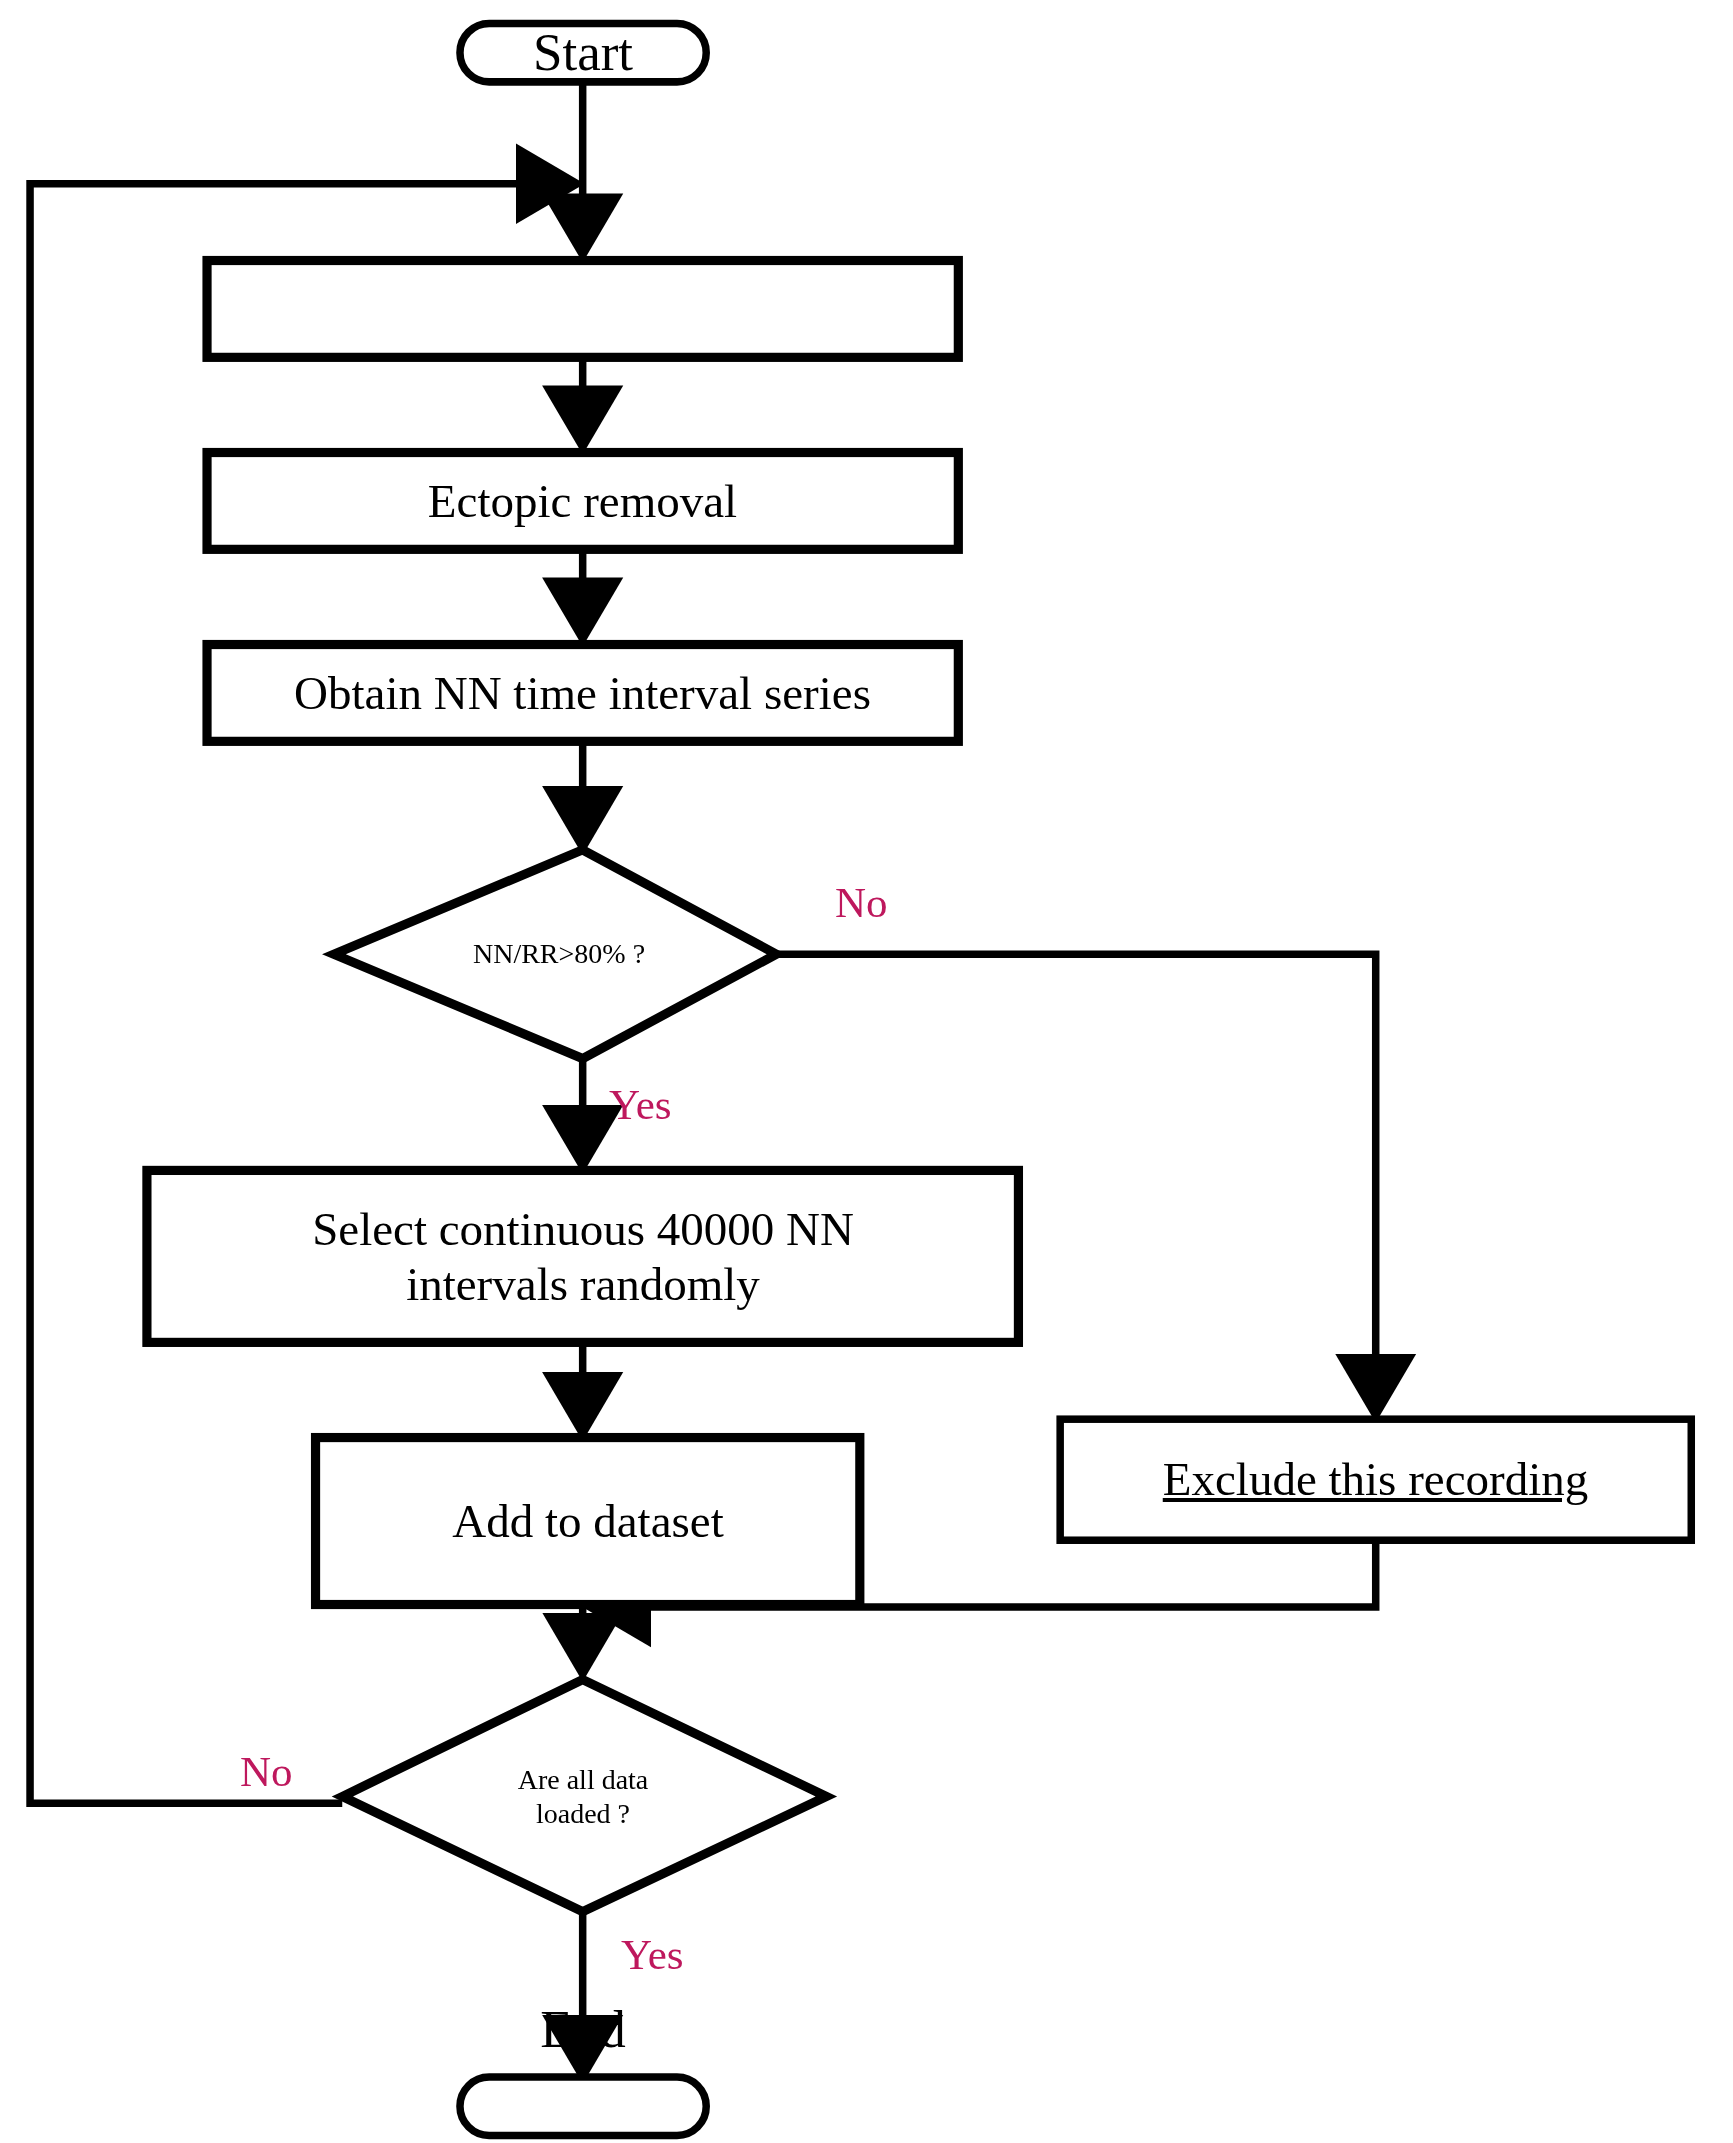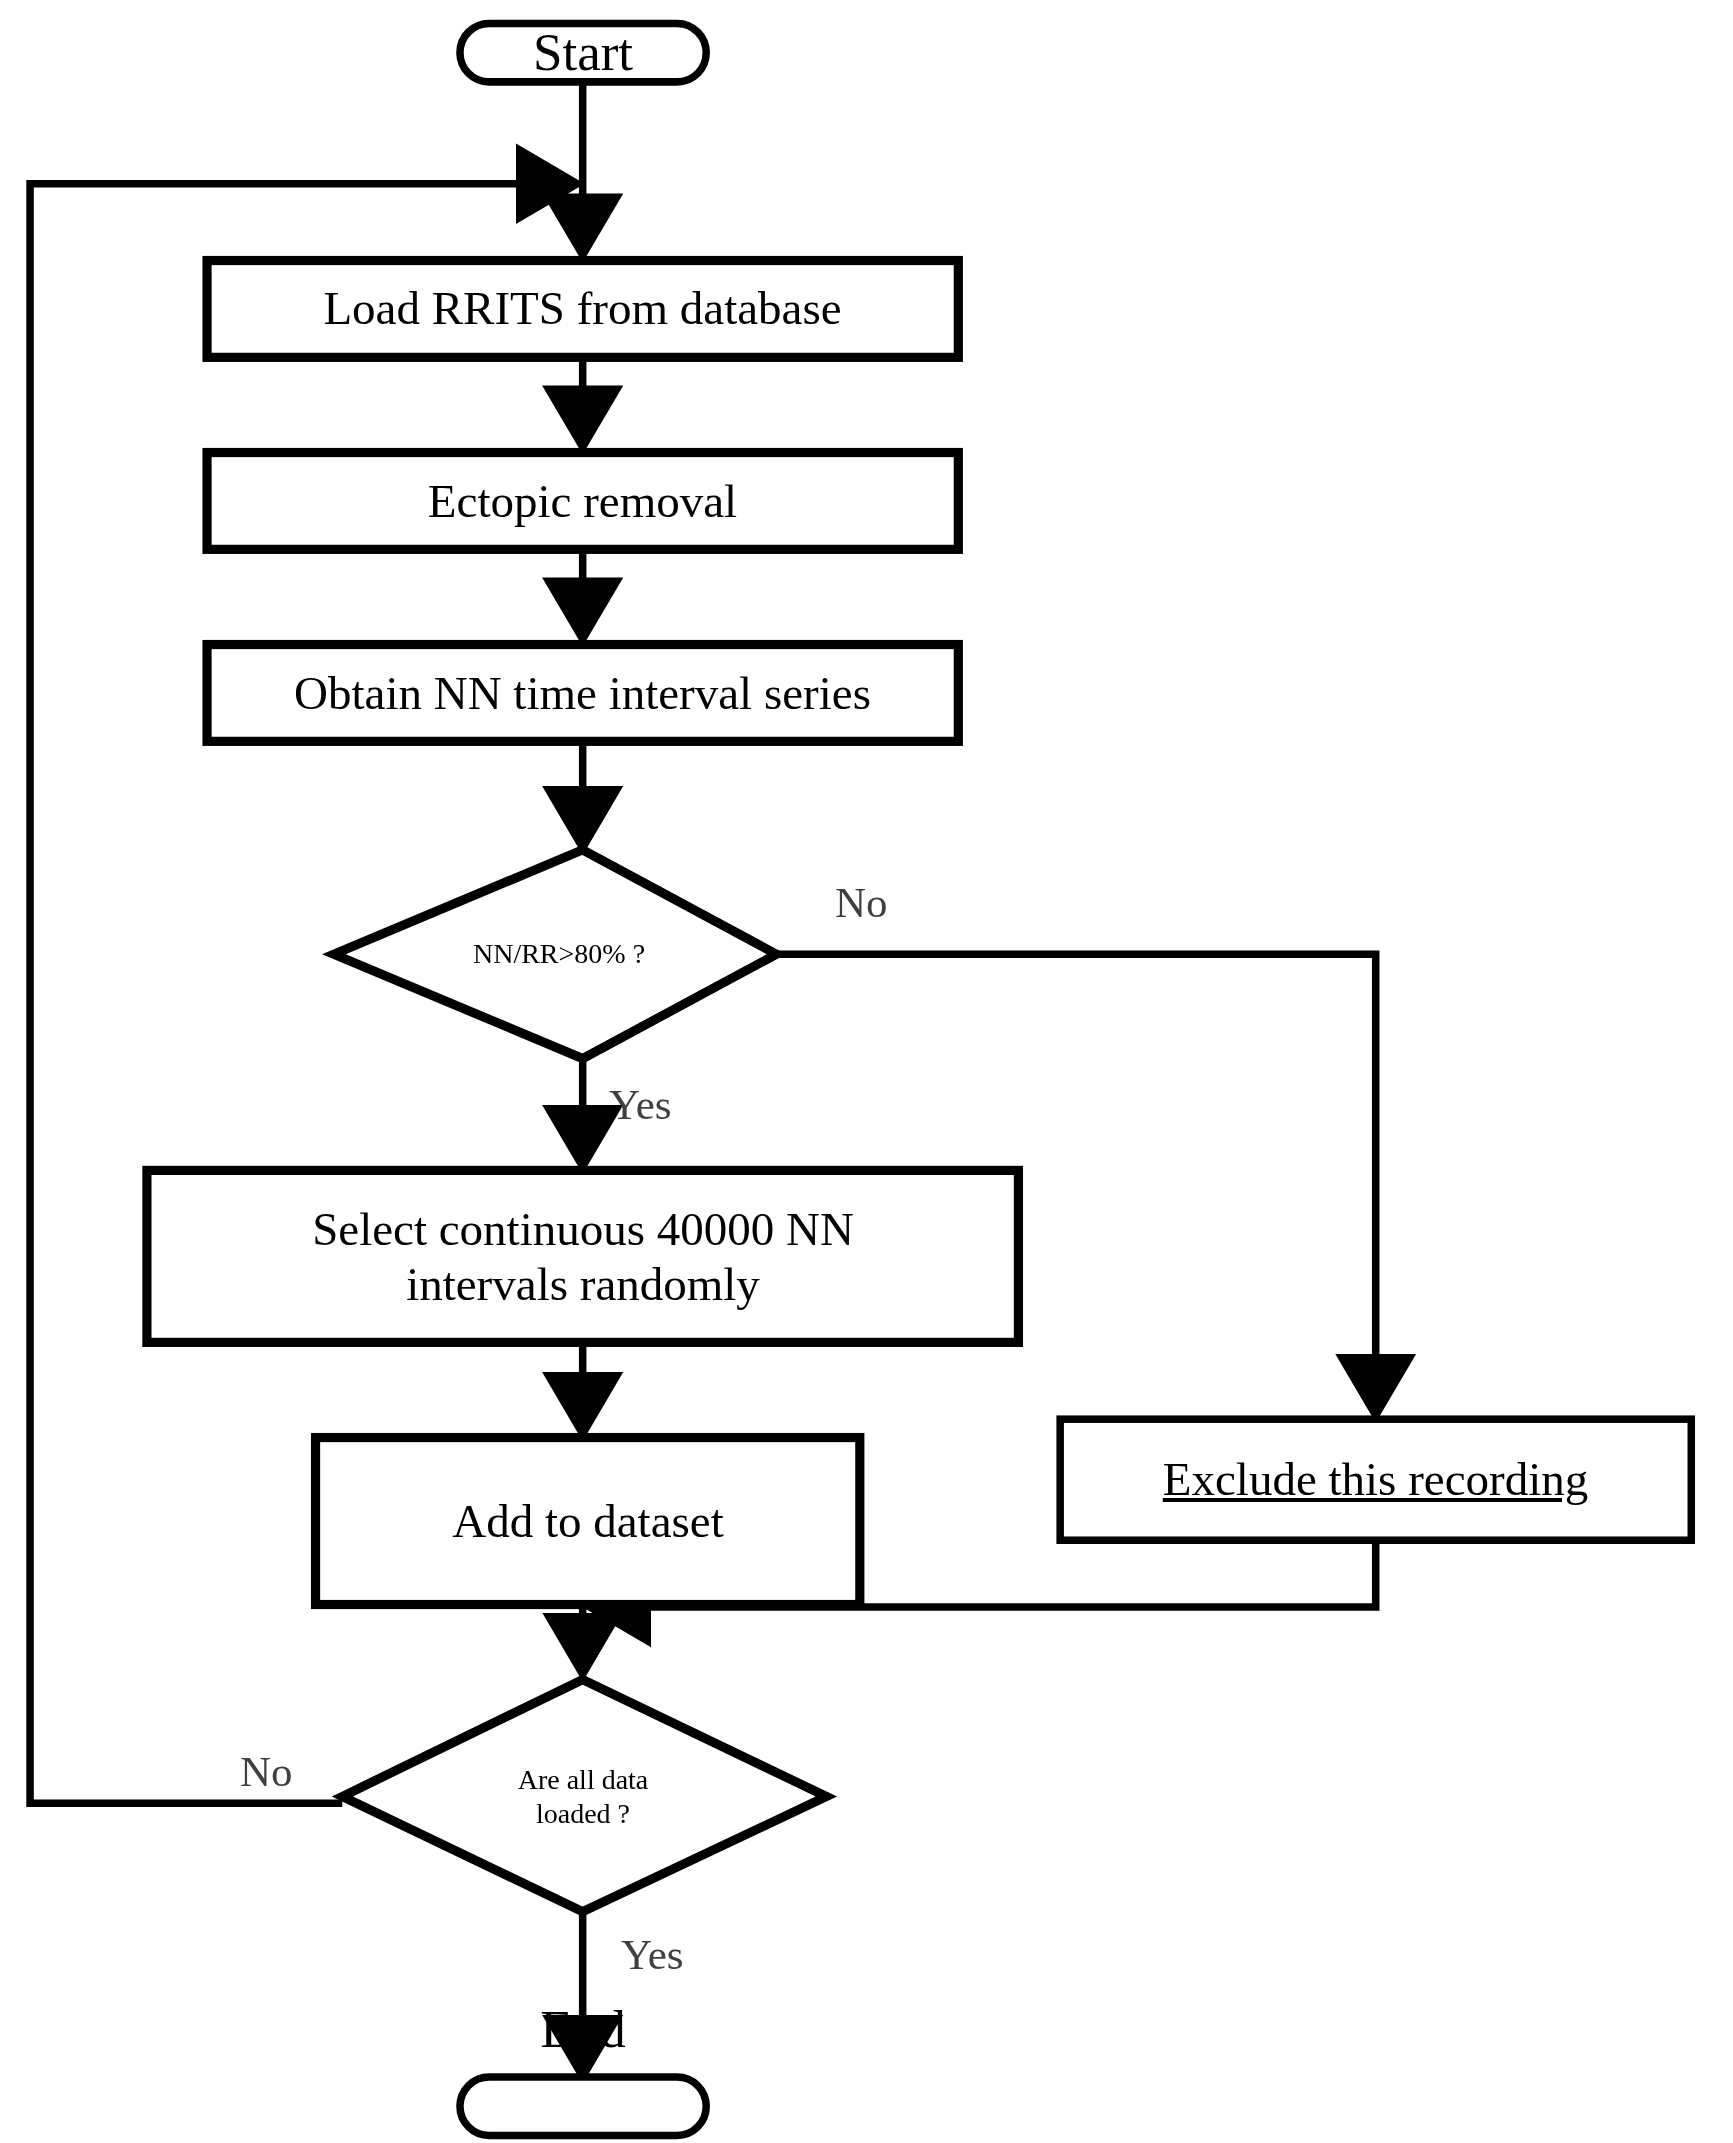--- a/index.html
+++ b/index.html
@@ -15,21 +15,21 @@
     font-family:"Liberation Serif","DejaVu Serif",serif;
     pointer-events:none;
     line-height:1.18;
     white-space:pre-line;
   }
   .t-term{font-size:53px;}
   .t-proc{font-size:47px;}
   .t-dec{font-size:28px;}
   .edgelabel{
     position:absolute;
-    color:#404040;
+    color:#be185d;
     font-family:"Liberation Serif","DejaVu Serif",serif;
     font-size:43px;
     pointer-events:none;
     white-space:nowrap;
   }
 </style>
 </head>
 <body>
 
 <div id="stage">
@@ -82,21 +82,20 @@
       <rect x="1270" y="1700" width="756" height="145" fill="#ffffff" stroke-width="9"></rect>
 
       <polygon points="410,2152 698,2012 990,2152 698,2290" fill="#ffffff" stroke-width="11"></polygon>
 
       <rect x="551" y="2488" width="295" height="70" rx="35" ry="35" fill="#ffffff" stroke-width="9"></rect>
     </g>
   </svg>
 
   <div class="nodetext t-term" style="left:460px;top:23.4px;width:246px;height:58px;">Start</div>
 
-  <div class="nodetext t-proc" style="left:207px;top:260px;width:751px;height:97px;">Load RRITS from database</div>
 
   <div class="nodetext t-proc" style="left:207px;top:645px;width:751px;height:97px;">Obtain NN time interval series</div>
 
   <div class="nodetext t-proc" style="left:207px;top:453px;width:751px;height:97px;">Ectopic removal</div>
 
   <div class="nodetext t-dec" style="left:367px;top:918px;width:384px;height:72px;">NN/RR&gt;80%  ?</div>
 
   <div class="nodetext t-proc" style="left:147px;top:1171px;width:872px;height:172px;">Select continuous 40000 NN
 intervals randomly</div>
 

